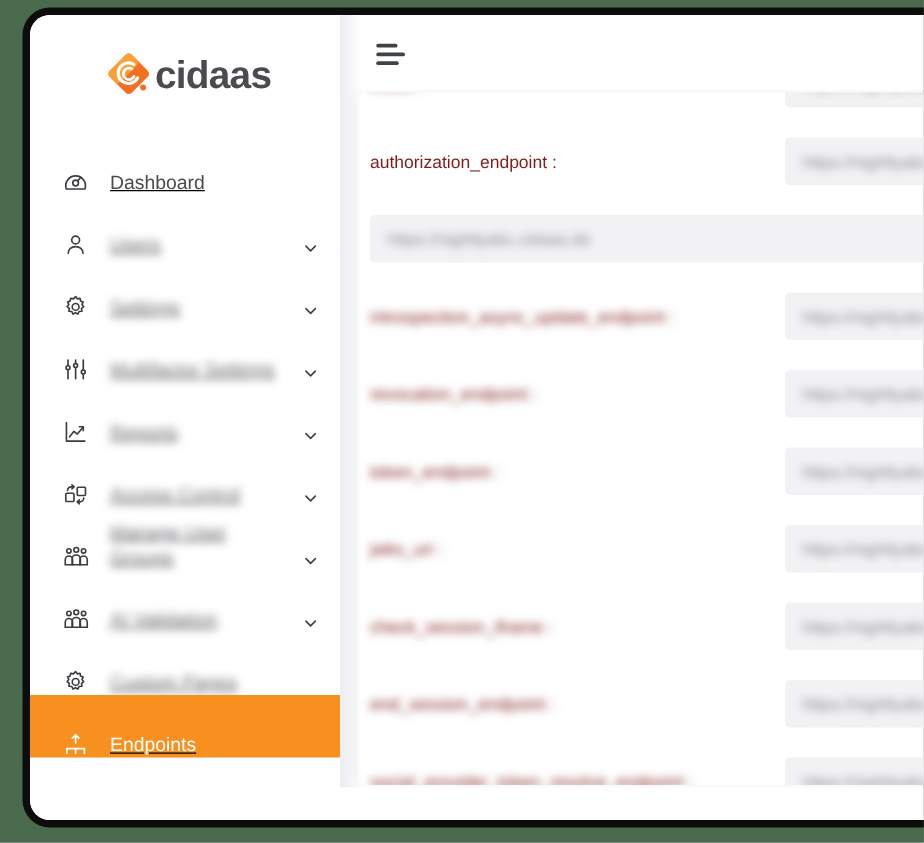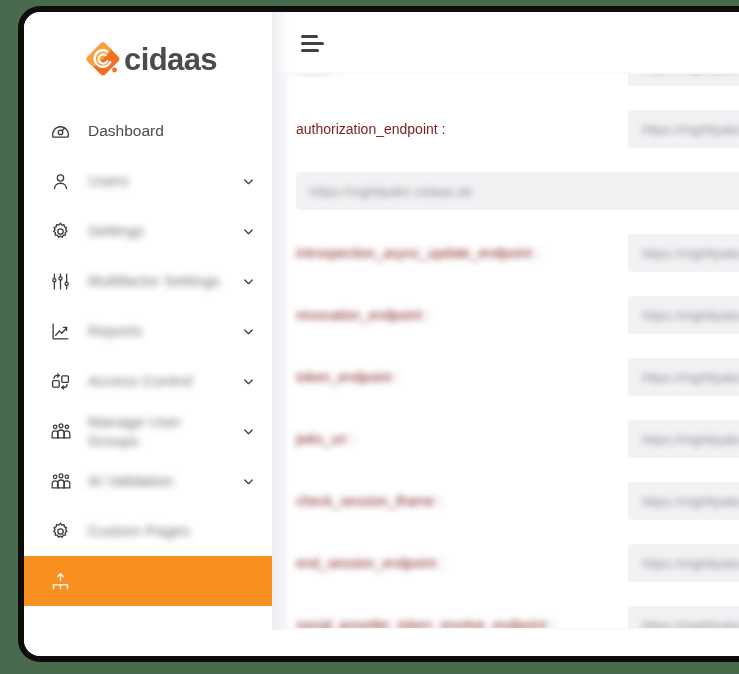--- a/index.html
+++ b/index.html
@@ -87,25 +87,26 @@
 
   .nav-list {
     padding: 0;
     margin: 0;
     list-style: none;
   }
 
   .nav-item {
     position: relative;
     display: flex;
-    align-items: center;
+    align-items: flex-end;
     min-height: 50px;
     padding: 0 16px 0 26px;
     box-sizing: border-box;
     cursor: pointer;
+    text-decoration: underline;
   }
 
   .nav-icon {
     width: 26px;
     flex: 0 0 26px;
     display: flex;
     align-items: center;
     justify-content: flex-start;
     color: #3b3b40;
   }
@@ -424,20 +425,21 @@
 
         <li class="nav-item active">
           <span class="nav-icon">
             <svg width="21" height="21" viewBox="0 0 24 24" fill="none" stroke="currentColor" stroke-width="1.6" stroke-linecap="round" stroke-linejoin="round">
               <path d="M12 3.5v7"></path>
                 <path d="M9 6.2 12 3.2 15 6.2"></path>
               <path d="M4 20.2v-4.4M12 20.2v-4.4M20 20.2v-4.4"></path>
               <path d="M4 15.8h16"></path>
             </svg>
           </span>
+          <span class="nav-label">Endpoints</span>
         </li>
 
       </ul>
     </aside>
 
     <div id="sidebar-shadow"></div>
 
     <main id="main">
 
       <div id="topbar">

